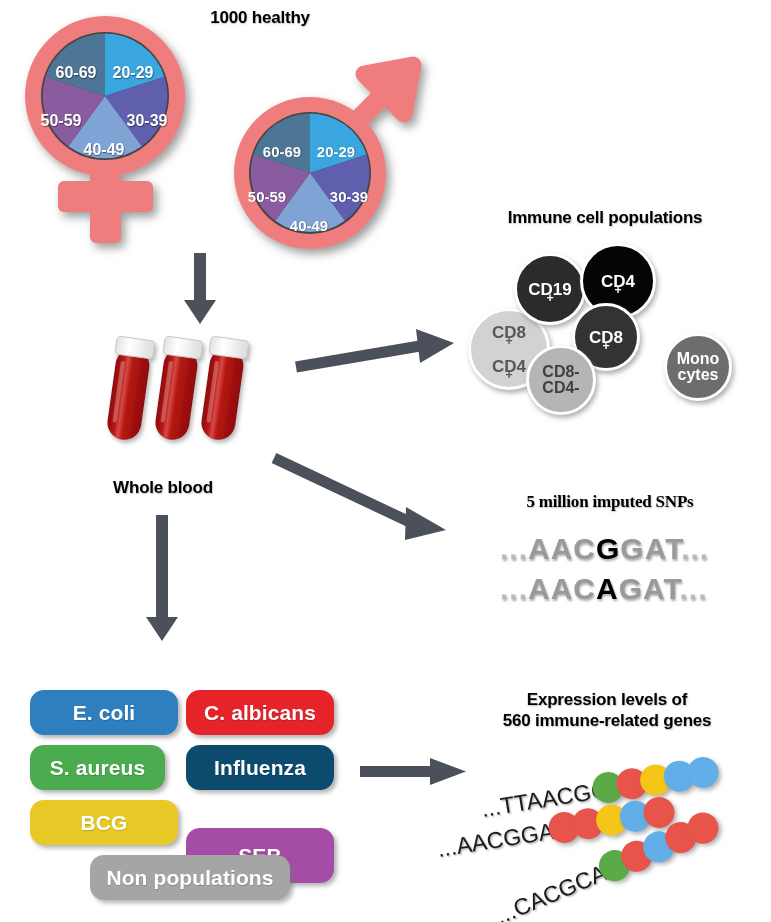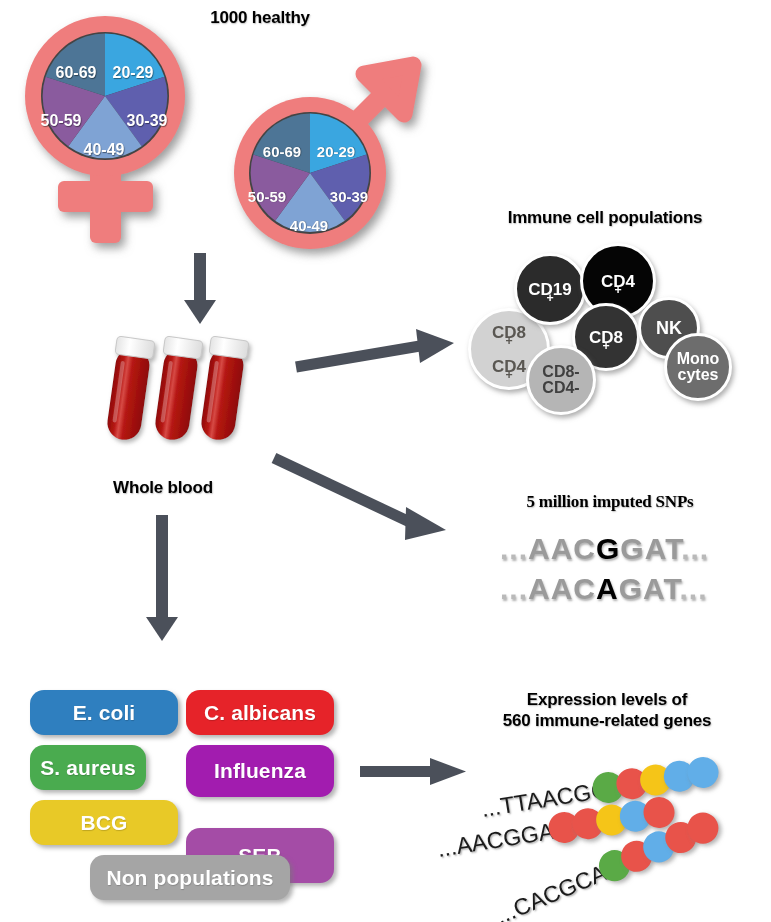--- a/index.html
+++ b/index.html
@@ -213,23 +213,20 @@
   </div>
 
   <div class="cell" style="left:120px;top:8px;width:76px;height:76px;background:#050505;color:#ffffff;font-size:17px;">
     <span>CD4<span class="sup">+</span></span>
   </div>
 
   <div class="cell" style="left:112px;top:68px;width:68px;height:68px;background:#333333;color:#ffffff;font-size:17px;">
     <span>CD8<span class="sup">+</span></span>
   </div>
 
-  <div class="cell" style="left:178px;top:62px;width:62px;height:62px;background:#4e4e4e;color:#ffffff;font-size:18px;">
-    <span>NK</span>
-  </div>
 
   <div class="cell" style="left:66px;top:110px;width:70px;height:70px;background:#b5b5b5;color:#404040;font-size:16px;">
     <span>CD8-<br>CD4-</span>
   </div>
 
 
   <div class="cell" style="left:204px;top:98px;width:68px;height:68px;background:#6d6d6d;color:#ffffff;font-size:16px;">
     <span>Mono<br>cytes</span>
   </div>
 </div>
@@ -243,24 +240,24 @@
 <div class="abs" style="left:500px;top:572px;font-size:30px;font-weight:bold;letter-spacing:1px;">
   <span class="snp-dim">...</span><span class="snp-mid">AAC</span><span class="snp-hi">A</span><span class="snp-mid">GAT</span><span class="snp-dim">...</span>
 </div>
 
 <div class="stim" style="left:30px;top:690px;width:148px;height:45px;background:#2f7fbf;">
   <span>E. coli</span>
 </div>
 <div class="stim" style="left:186px;top:690px;width:148px;height:45px;background:#e62329;">
   <span>C. albicans</span>
 </div>
-<div class="stim" style="left:30px;top:745px;width:116px;height:45px;background:#4aab4f;">
+<div class="stim" style="left:30px;top:745px;width:135px;height:45px;background:#4aab4f;">
   <span>S. aureus</span>
 </div>
-<div class="stim" style="left:186px;top:745px;width:148px;height:52px;background:#a21caf;">
+<div class="stim" style="left:186px;top:745px;width:148px;height:45px;background:#0c4a6e;">
   <span>Influenza</span>
 </div>
 <div class="stim" style="left:30px;top:800px;width:148px;height:45px;background:#e8c927;">
   <span>BCG</span>
 </div>
 <div class="stim" style="left:186px;top:800px;width:148px;height:55px;background:#a44ca6;margin-top:28px;">
   <span>SEB</span>
 </div>
 <div class="stim" style="left:90px;top:855px;width:200px;height:45px;background:#a5a5a5;">
   <span>Non populations</span>

